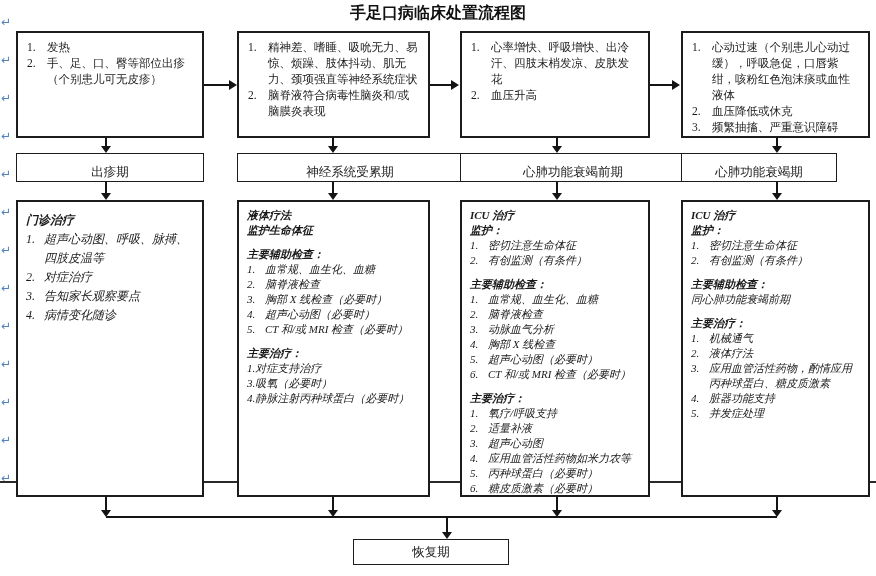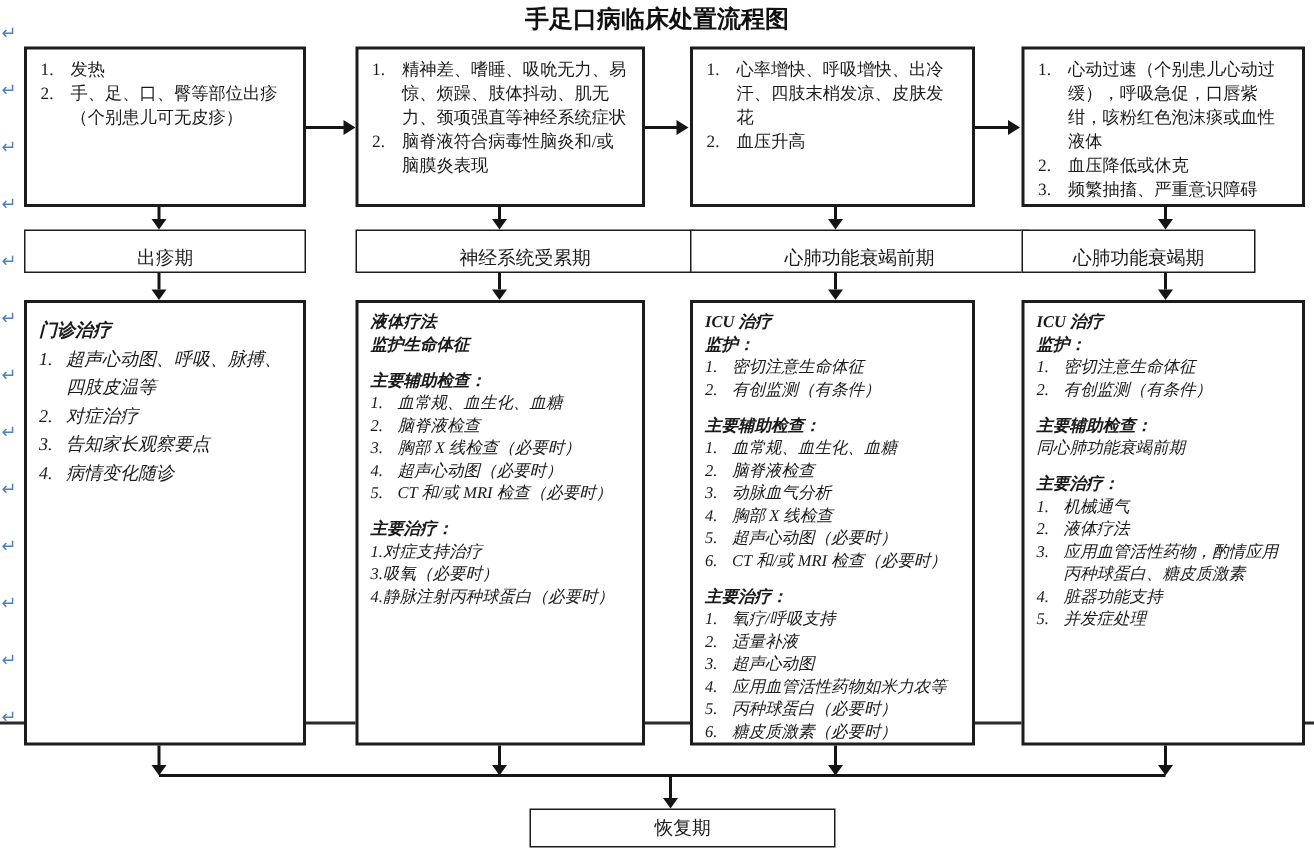--- a/index.html
+++ b/index.html
@@ -23,21 +23,21 @@
   .treatment-box.loose{ font-size:12px; line-height:19px; padding-top:9px;}
   .line{ white-space:normal;}
   .line.bold{ font-weight:bold;}
   .line.item{ display:flex;}
   .line .marker{ flex:0 0 18px;}
   .symptom-box .line .marker{ flex:0 0 20px;}
   .line .txt{ flex:1 1 auto;}
   .gap{ height:9px;}
   .recovery-box{
     position:absolute; box-sizing:border-box; background:#fff;
-    border:1.5px solid #1c1c1c; left:353px; top:539px; width:204px; height:26px;
+    border:1.5px solid #1c1c1c; left:353px; top:539px; width:156px; height:26px;
     display:flex; align-items:center; justify-content:center; font-size:12.5px; z-index:2;
   }
   
   .vl{ position:absolute; width:2px; background:#141414; z-index:3;}
   .hl{ position:absolute; height:2px; background:#141414; z-index:3;}
   .sideline{ position:absolute; height:1.5px; background:#2a2a2a; z-index:1;}
   .ah-d{ position:absolute; width:0; height:0; border-left:5px solid transparent;
          border-right:5px solid transparent; border-top:7px solid #141414; z-index:3;}
   .ah-r{ position:absolute; width:0; height:0; border-top:5px solid transparent;
          border-bottom:5px solid transparent; border-left:8px solid #141414; z-index:3;}

